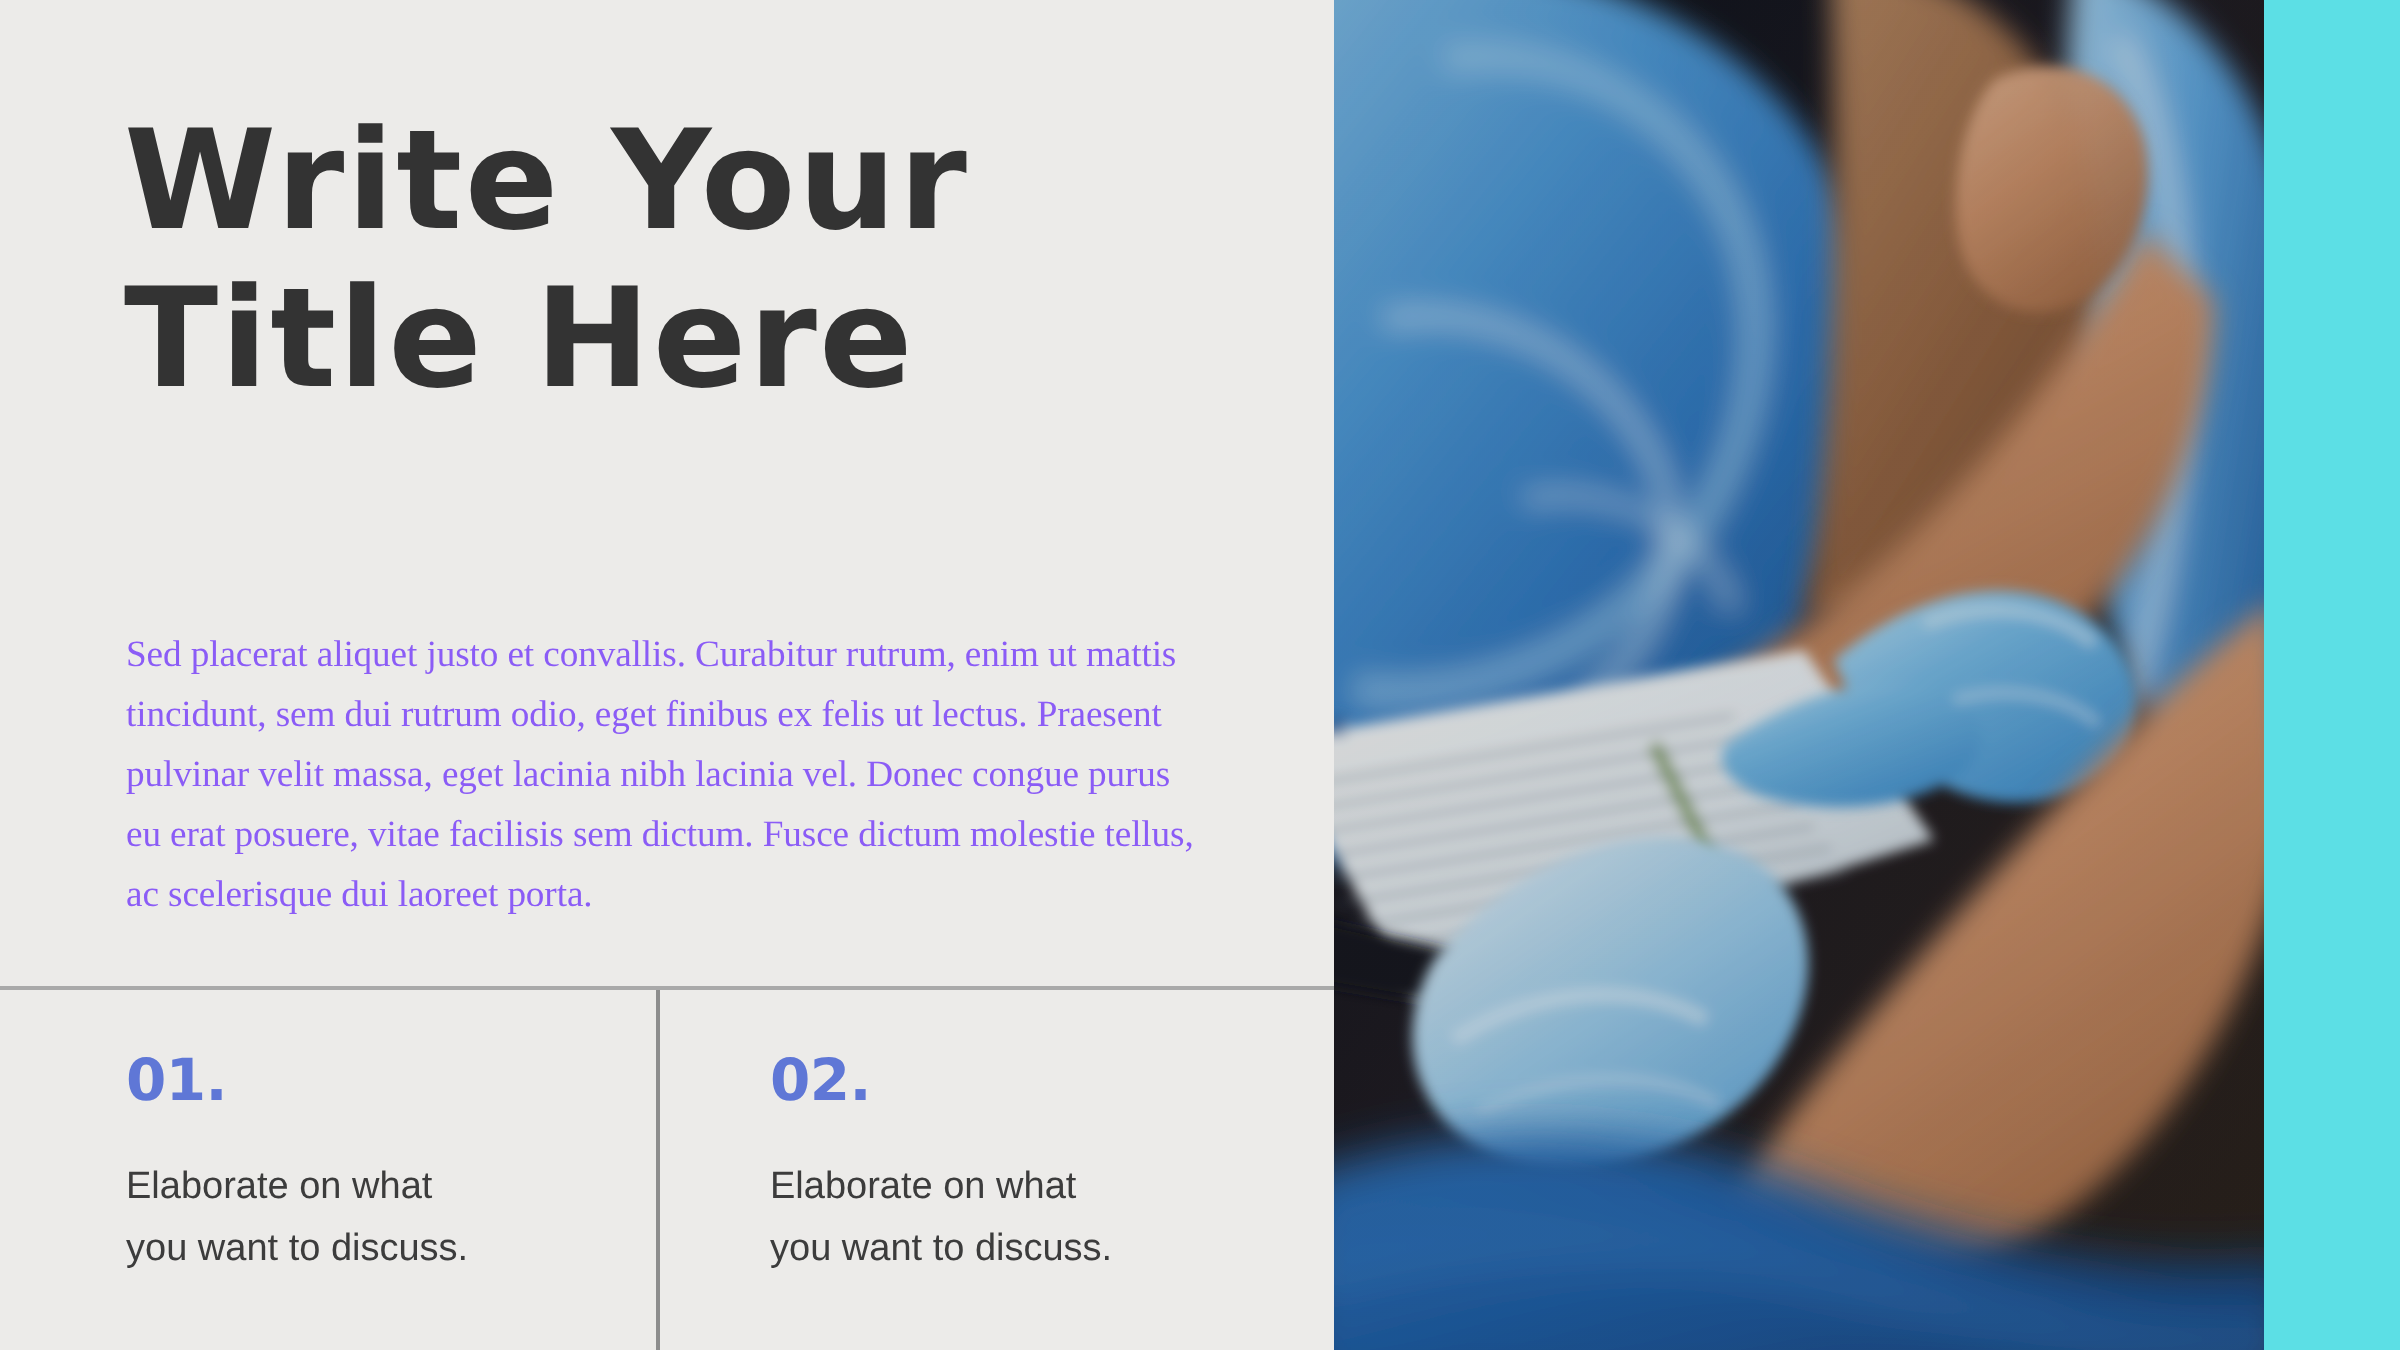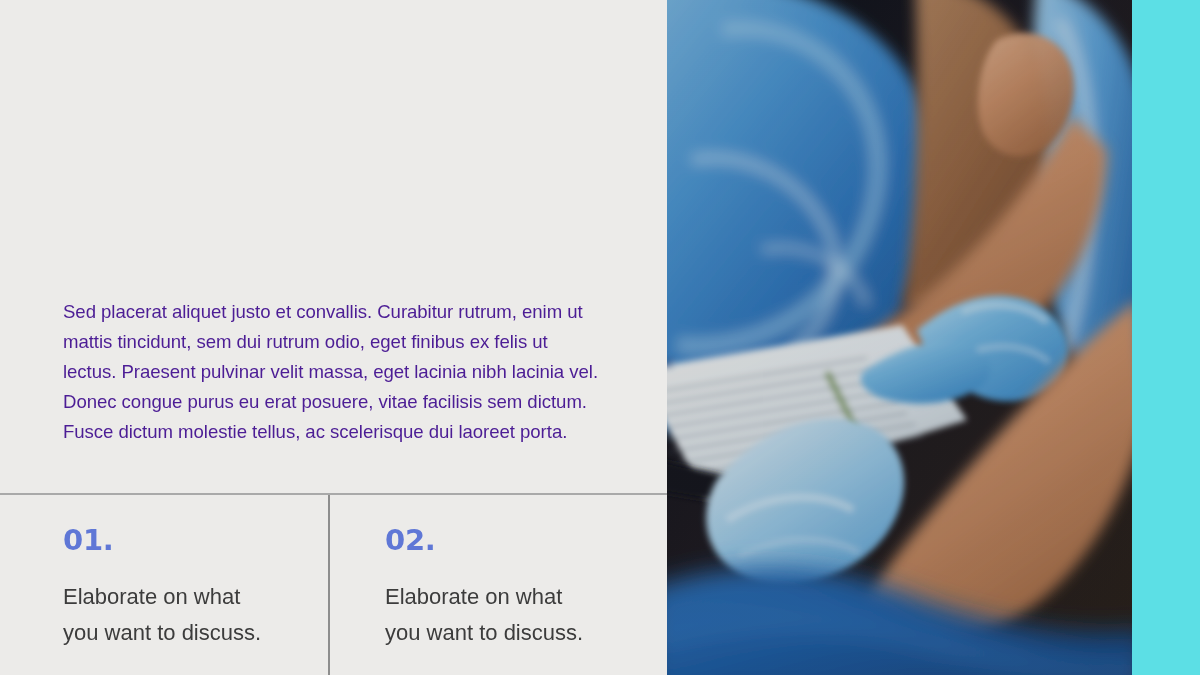--- a/index.html
+++ b/index.html
@@ -40,27 +40,27 @@
     font-weight: 700;
     line-height: 1.15;
     letter-spacing: 1.2px;
     color: #333333;
     white-space: pre-line;
   }
 
   #body-paragraph {
     position: absolute;
     left: 63px;
-    top: 297px;
+    top: 313px;
     width: 540px;
     margin: 0;
-    font-family: Liberation Sans, sans-serif;
+    font-family: Liberation Serif, serif;
     font-size: 18.6px;
     line-height: 1.62;
-    color: #4c1d95;
+    color: #8b5cf6;
     letter-spacing: -0.05px;
   }
 
   
   #h-divider {
     position: absolute;
     left: 0;
     top: 493px;
     width: 667px;
     height: 2px;
@@ -101,21 +101,21 @@
     font-weight: 700;
     color: #5F77D6;
     letter-spacing: -0.3px;
   }
   .card-text {
     position: absolute;
     top: 84px;
     margin: 0;
     width: 230px;
     font-family: "Liberation Sans", sans-serif;
-    font-size: 22px;
+    font-size: 19px;
     line-height: 1.62;
     color: #3c3c3c;
     white-space: pre-line;
   }
   .card.c1 .card-number, .card.c1 .card-text { left: 63px; }
   .card.c2 .card-number, .card.c2 .card-text { left: 55px; }
 
   
   #photo {
     position: absolute;
@@ -138,20 +138,24 @@
     background: #5CDFE5;
   }
 </style>
 </head>
 <body>
 
 <div id="slide">
 
   <div id="left-panel">
 
+    <div id="title-block">
+      <h1 id="slide-title">Write Your
+Title Here</h1>
+    </div>
 
     <p id="body-paragraph">Sed placerat aliquet justo et convallis. Curabitur rutrum, enim ut mattis tincidunt, sem dui rutrum odio, eget finibus ex felis ut lectus. Praesent pulvinar velit massa, eget lacinia nibh lacinia vel. Donec congue purus eu erat posuere, vitae facilisis sem dictum. Fusce dictum molestie tellus, ac scelerisque dui laoreet porta.</p>
 
     <div id="h-divider"></div>
 
     <div id="cards">
 
       <div class="card c1">
         <div class="card-number">01.</div>
         <div class="card-text">Elaborate on what

